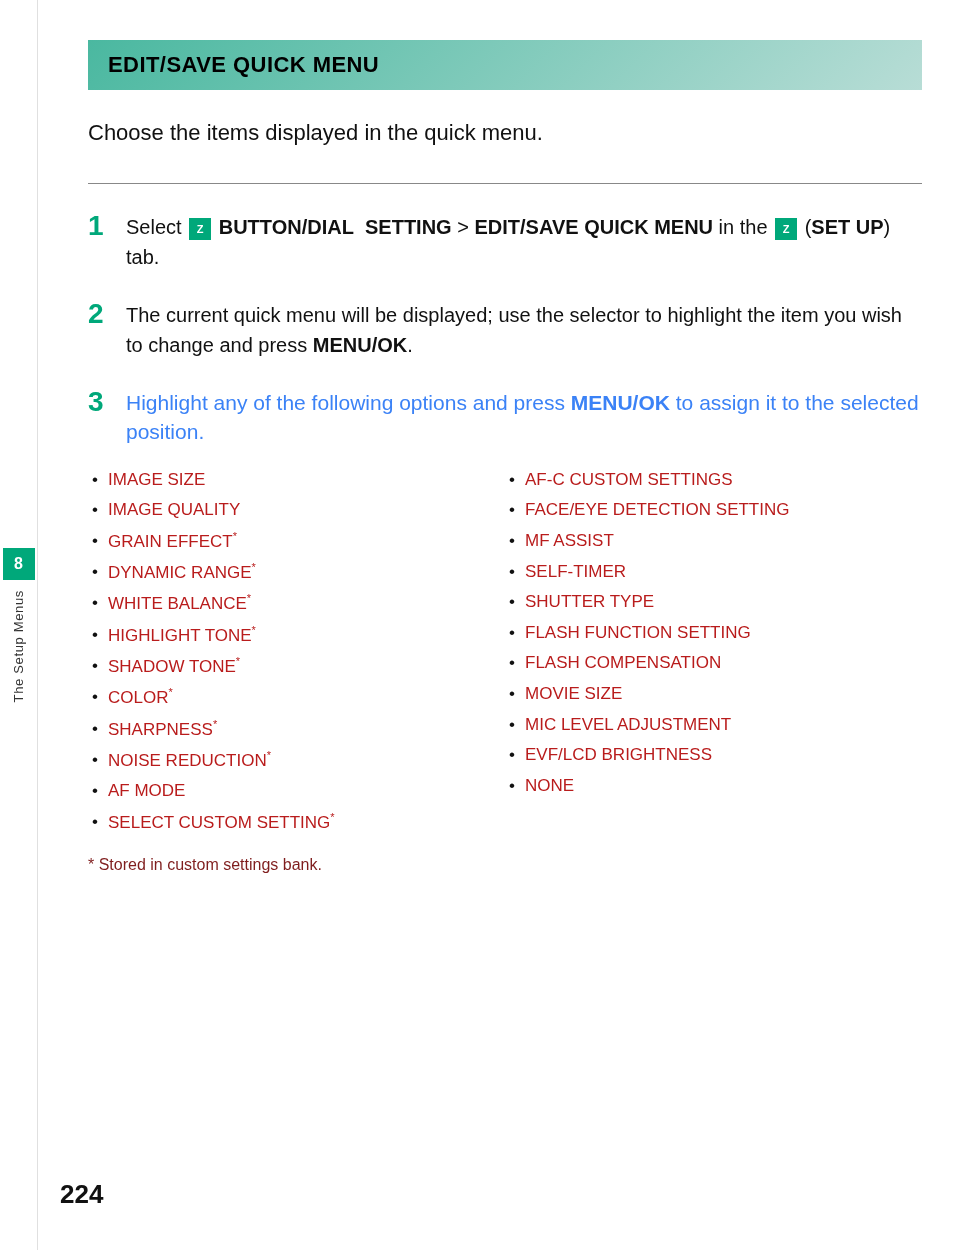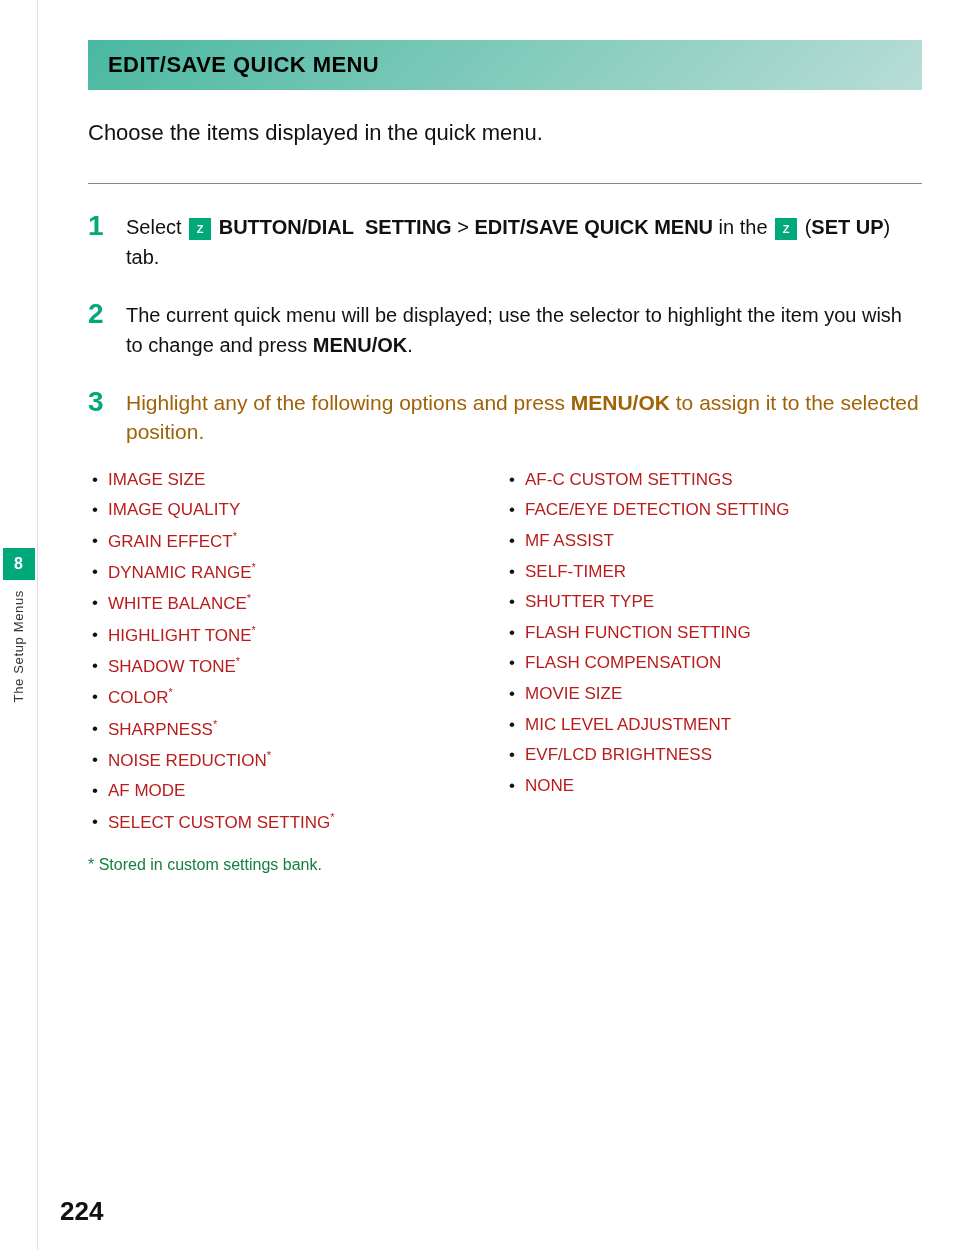--- a/index.html
+++ b/index.html
@@ -122,21 +122,21 @@
       font-weight: bold;
       text-align: center;
       line-height: 22px;
       vertical-align: middle;
       margin: 0 2px;
     }
 
     .options-intro {
       font-size: 21px;
       font-weight: normal;
-      color: #a16207;
+      color: #3b82f6;
       line-height: 1.4;
       margin-bottom: 18px;
     }
 
     .options-intro .bold {
       font-weight: bold;
     }
 
     
     .options-columns {
@@ -168,32 +168,32 @@
       font-size: 17px;
     }
 
     .options-col li sup {
       font-size: 11px;
       vertical-align: super;
     }
 
     .footnote {
       font-size: 16px;
-      color: #15803d;
+      color: #7f1d1d;
       margin-top: 10px;
       margin-bottom: 18px;
     }
 
     
     .page-number {
       font-size: 26px;
       font-weight: bold;
       color: #111;
       position: absolute;
-      bottom: 23px;
+      bottom: 40px;
       left: 60px;
     }
 
     
     .step3-block {
       margin-bottom: 10px;
     }
 
     .step-row {
       display: flex;

